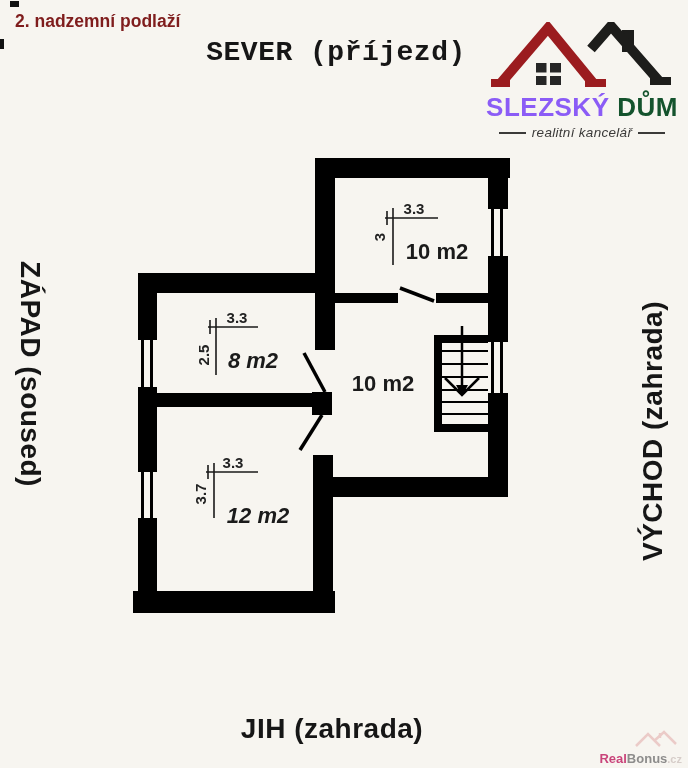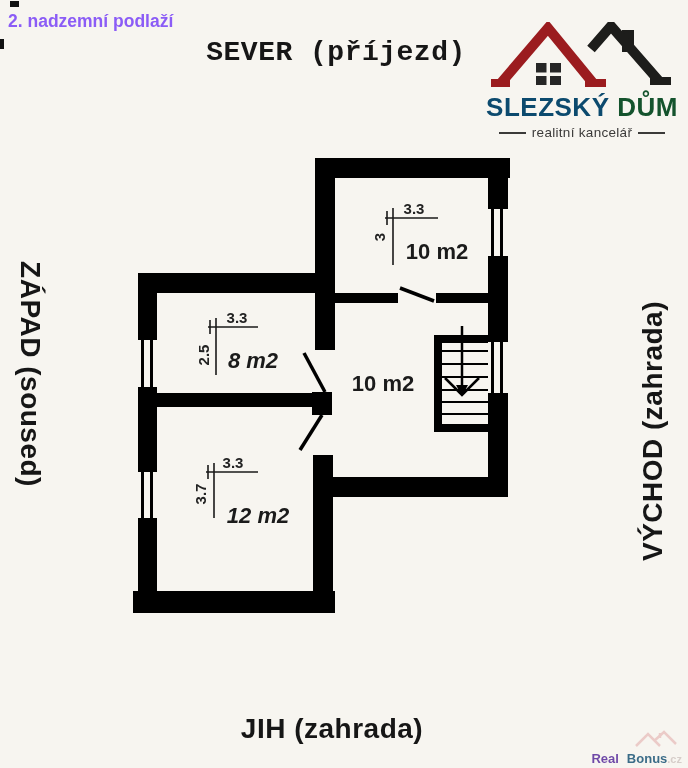--- a/index.html
+++ b/index.html
@@ -6,34 +6,34 @@
   body{font-family:"Liberation Sans", sans-serif;}
   #stage{position:relative;width:688px;height:768px;background:#f7f5f0;overflow:hidden;}
   .abs{position:absolute;}
   .lbl{position:absolute;transform:translate(-50%,-50%);white-space:nowrap;color:#161616;}
   .big{font-size:28px;font-weight:700;letter-spacing:0.5px;}
   .rot-cw{transform:translate(-50%,-50%) rotate(90deg);}
   .rot-ccw{transform:translate(-50%,-50%) rotate(-90deg);}
   .dim{font-size:15px;font-weight:700;color:#222;}
   .dim.v{transform:translate(-50%,-50%) rotate(-90deg);}
   .area{font-size:22px;font-weight:700;color:#1b1b1b;}
-  .title{position:absolute;left:8px;top:11px;font-size:17.5px;font-weight:700;color:#8b5cf6;}
+  .title{position:absolute;left:15px;top:11px;font-size:17.5px;font-weight:700;color:#7f1d1d;}
   
   .logo{position:absolute;left:476px;top:22px;width:212px;text-align:center;}
   .brand{font-size:26px;font-weight:700;letter-spacing:0.5px;line-height:1;margin-top:6px;}
-  .brand .p1{color:#0c4a6e;}
+  .brand .p1{color:#8b5cf6;}
   .brand .p2{color:#14532d;}
   .tagrow{display:flex;align-items:center;justify-content:center;margin-top:5px;}
   .tagrow .rule{width:27px;height:2px;background:#3b3a39;}
-  .tagline{font-size:13.5px;color:#3b3a39;margin:0 6px;letter-spacing:0.3px;}
+  .tagline{font-size:13.5px;color:#3b3a39;margin:0 6px;letter-spacing:0.3px;font-style:italic;}
   
   .wm{position:absolute;right:6px;bottom:3px;width:96px;text-align:right;opacity:0.8;}
   .wm-text{font-size:13px;font-weight:700;line-height:1;}
-  .wm-text .w1{color:#4c1d95;}
-  .wm-text .w2{color:#0c4a6e;padding-left:8px;}
+  .wm-text .w1{color:#be185d;}
+  .wm-text .w2{color:#737373;}
   .wm-text .w3{color:#cfc4c0;font-size:11px;}
   svg{display:block;}
 </style>
 </head>
 <body>
 
 <div id="stage">
 
   <div class="abs" style="left:10px;top:1px;width:9px;height:6px;background:#111;"></div>
   <div class="abs" style="left:0;top:39px;width:4px;height:10px;background:#111;"></div>

